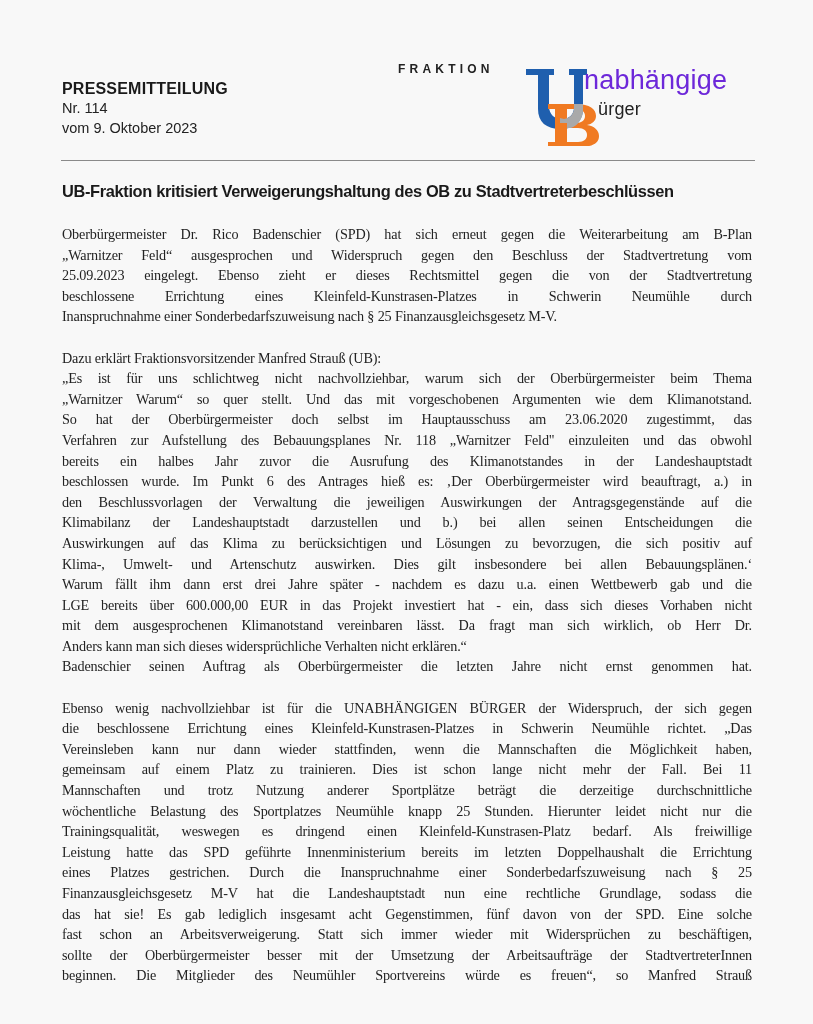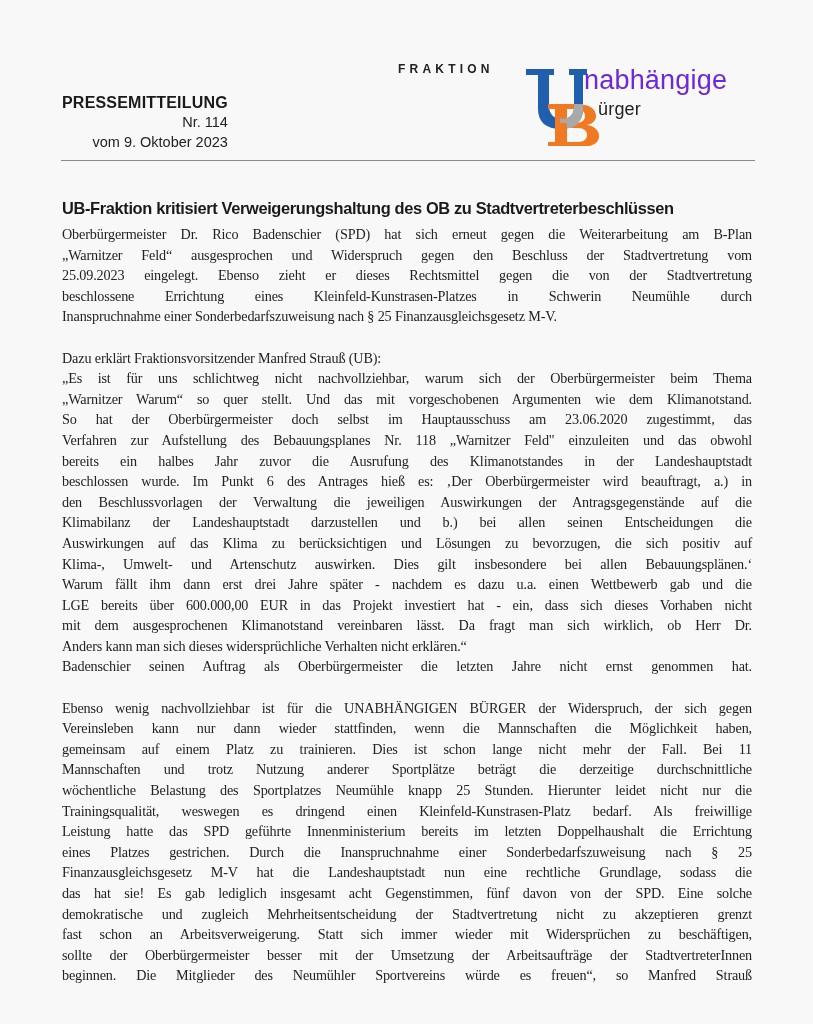--- a/index.html
+++ b/index.html
@@ -11,34 +11,33 @@
     width: 813px;
     height: 1024px;
     position: relative;
     overflow: hidden;
     color: #1e1e1e;
     font-family: "Liberation Sans", sans-serif;
   }
   .header-left {
     position: absolute;
     left: 62px;
-    top: 93px;
+    top: 79px;
   }
   .pm-title {
     font-weight: bold;
     font-size: 16px;
     letter-spacing: 0.2px;
     line-height: 19px;
     color: #1a1a1a;
   }
   .pm-sub {
     font-size: 14.5px;
     line-height: 20px;
     color: #222;
-    text-align: right;
   }
   .fraktion {
     position: absolute;
     left: 398px;
     top: 62px;
     font-size: 12px;
     font-weight: bold;
     letter-spacing: 4.2px;
     color: #222;
   }
@@ -76,21 +75,21 @@
     position: absolute;
     left: 61px;
     top: 160px;
     width: 694px;
     height: 0;
     border-top: 1.5px solid #8a8a8a;
   }
   .headline {
     position: absolute;
     left: 62px;
-    top: 197px;
+    top: 180px;
     width: 700px;
     font-weight: bold;
     font-size: 16.4px;
     line-height: 22px;
     letter-spacing: -0.35px;
     color: #1a1a1a;
     white-space: nowrap;
   }
   .body {
     position: absolute;
@@ -171,28 +170,28 @@
     <span class="ln">Klima-, Umwelt- und Artenschutz auswirken. Dies gilt insbesondere bei allen Bebauungsplänen.‘</span>
     <span class="ln">Warum fällt ihm dann erst drei Jahre später - nachdem es dazu u.a. einen Wettbewerb gab und die</span>
     <span class="ln">LGE bereits über 600.000,00 EUR in das Projekt investiert hat - ein, dass sich dieses Vorhaben nicht</span>
     <span class="ln">mit dem ausgesprochenen Klimanotstand vereinbaren lässt. Da fragt man sich wirklich, ob Herr Dr.</span>
     <span class="ln last">Anders kann man sich dieses widersprüchliche Verhalten nicht erklären.“</span>
     <span class="ln">Badenschier seinen Auftrag als Oberbürgermeister die letzten Jahre nicht ernst genommen hat.</span>
   </p>
   <div class="gap"></div>
   <p>
     <span class="ln">Ebenso wenig nachvollziehbar ist für die UNABHÄNGIGEN BÜRGER der Widerspruch, der sich gegen</span>
+    <span class="ln">die beschlossene Errichtung eines Kleinfeld-Kunstrasen-Platzes in Schwerin Neumühle richtet. „Das</span>
     <span class="ln">Vereinsleben kann nur dann wieder stattfinden, wenn die Mannschaften die Möglichkeit haben,</span>
     <span class="ln">gemeinsam auf einem Platz zu trainieren. Dies ist schon lange nicht mehr der Fall. Bei 11</span>
     <span class="ln">Mannschaften und trotz Nutzung anderer Sportplätze beträgt die derzeitige durchschnittliche</span>
     <span class="ln">wöchentliche Belastung des Sportplatzes Neumühle knapp 25 Stunden. Hierunter leidet nicht nur die</span>
     <span class="ln">Trainingsqualität, weswegen es dringend einen Kleinfeld-Kunstrasen-Platz bedarf. Als freiwillige</span>
     <span class="ln">Leistung hatte das SPD geführte Innenministerium bereits im letzten Doppelhaushalt die Errichtung</span>
     <span class="ln">eines Platzes gestrichen. Durch die Inanspruchnahme einer Sonderbedarfszuweisung nach § 25</span>
     <span class="ln">Finanzausgleichsgesetz M-V hat die Landeshauptstadt nun eine rechtliche Grundlage, sodass die</span>
     <span class="ln">das hat sie! Es gab lediglich insgesamt acht Gegenstimmen, fünf davon von der SPD. Eine solche</span>
-    <span class="ln">demokratische und zugleich Mehrheitsentscheidung der Stadtvertretung nicht zu akzeptieren grenzt</span>
     <span class="ln">fast schon an Arbeitsverweigerung. Statt sich immer wieder mit Widersprüchen zu beschäftigen,</span>
     <span class="ln">sollte der Oberbürgermeister besser mit der Umsetzung der Arbeitsaufträge der StadtvertreterInnen</span>
     <span class="ln">beginnen. Die Mitglieder des Neumühler Sportvereins würde es freuen“, so Manfred Strauß</span>
 
   </p>
 </div>
 
 </body></html>

